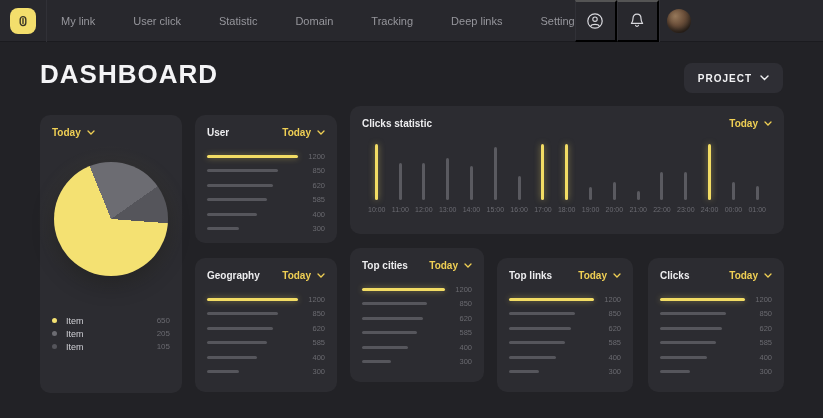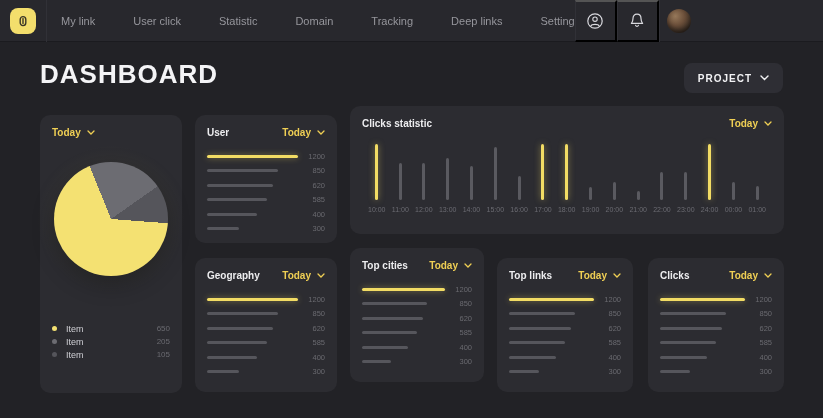--- a/index.html
+++ b/index.html
@@ -84,21 +84,21 @@
   .vbar { width:3px; border-radius:1.5px; background:#5A5A60; }
   .vbar.hl { background:#F2DC64; box-shadow:0 0 6px rgba(242,220,100,.5); }
   .vlabel { margin-top:6px; font-size:7px; color:#6B6B72; white-space:nowrap; }
   
   .pie-wrap { height:162px; display:flex; align-items:center; justify-content:center; position:relative; }
   .pie-glow {
     position:absolute; width:150px; height:150px; border-radius:50%;
     background:radial-gradient(circle, rgba(246,230,120,0.12) 0%, rgba(246,230,120,0.04) 45%, transparent 70%);
   }
   .pie { width:114px; height:114px; border-radius:50%; position:relative; box-shadow:0 8px 22px rgba(0,0,0,.30); }
-  .legend { margin-top:22px; }
+  .legend { margin-top:14px; }
   .lrow { display:flex; align-items:center; height:13px; }
   .ldot { width:5px; height:5px; border-radius:50%; flex:0 0 auto; }
   .llabel { margin-left:9px; font-size:9px; color:#CFCFD4; }
   .lval { margin-left:auto; font-size:8px; color:#6A6A70; }
   svg { display:block; }
 </style>
 </head>
 <body>
 
 <header class="navbar">

